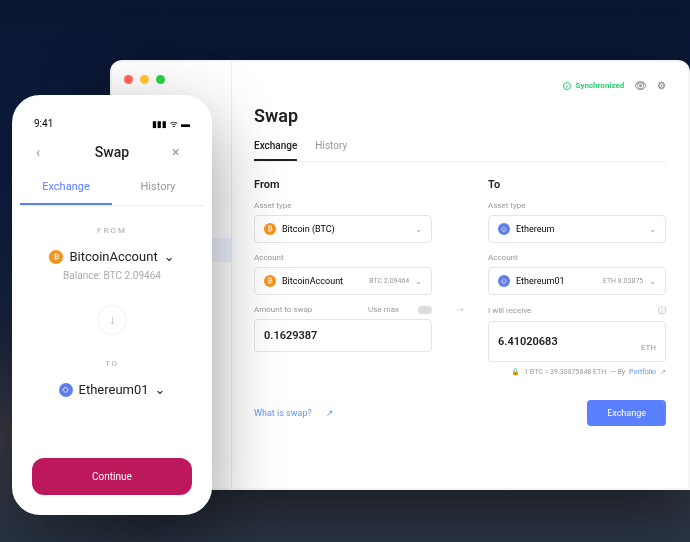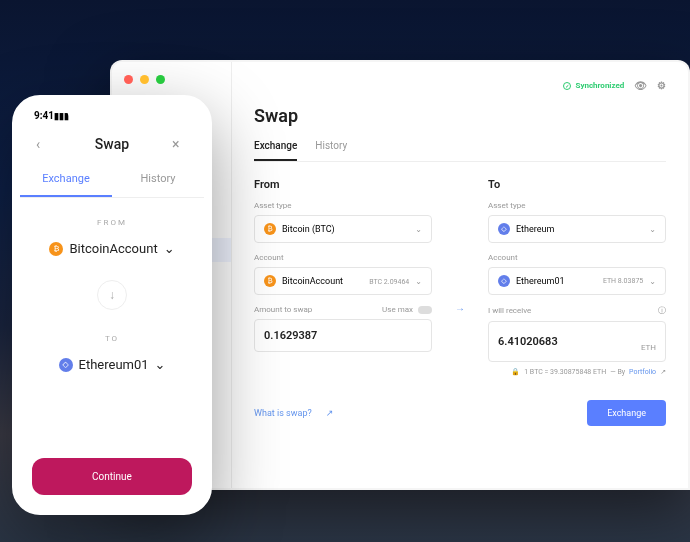--- a/index.html
+++ b/index.html
@@ -50,21 +50,21 @@
 .rate-line{font-size:7px;color:#999;margin-top:6px;display:flex;justify-content:flex-end;align-items:center;gap:4px;}
 .swap-arrow{width:20px;display:flex;align-items:center;justify-content:center;color:#6495ed;font-size:10px;margin-top:60px;}
 
 .footer-row{display:flex;justify-content:space-between;align-items:center;margin-top:24px;}
 .what-link{color:#6495ed;font-size:9px;cursor:pointer;display:flex;align-items:center;gap:14px;}
 .exch-btn{background:#5a7fff;color:#fff;border:none;padding:8px 20px;border-radius:4px;font-size:9px;cursor:pointer;}
 
 
 .phone{position:absolute;left:12px;top:95px;width:200px;height:420px;background:#fff;border-radius:28px;box-shadow:0 25px 70px rgba(0,0,0,0.4);overflow:hidden;border:8px solid #fff;}
 .notch{position:absolute;top:0;left:50%;transform:translateX(-50%);width:90px;height:20px;background:#fff;border-radius:0 0 14px 14px;z-index:2;}
-.status-bar{display:flex;align-items:center;padding:6px 14px 0;font-size:10px;font-weight:700;}
+.status-bar{display:flex;justify-content:space-between;align-items:center;padding:6px 14px 0;font-size:10px;font-weight:400;margin-top:8px;}
 .sb-right{display:flex;gap:3px;align-items:center;font-size:9px;}
 .phone-hdr{display:flex;align-items:center;justify-content:space-between;padding:14px 16px 10px;}
 .phone-title{font-size:14px;font-weight:500;color:#222;flex:1;text-align:center;}
 .ph-ic{color:#999;font-size:14px;width:16px;}
 .ph-tabs{display:flex;border-bottom:1px solid #eee;}
 .ph-tab{flex:1;text-align:center;font-size:11px;padding:10px 0;color:#999;cursor:pointer;}
 .ph-tab.active{color:#5a7fff;border-bottom:2px solid #5a7fff;}
 .ph-section{text-align:center;padding:20px 16px 0;}
 .ph-lbl{font-size:8px;color:#aaa;letter-spacing:2px;margin-bottom:14px;}
 .ph-acct{display:flex;align-items:center;justify-content:center;gap:6px;font-size:13px;color:#222;cursor:pointer;}
@@ -186,28 +186,28 @@
                 <span>Bitcoin (BTC)</span>
               </div>
             <span class="chev">⌄</span>
           </div>
           <div class="field-lbl">Account</div>
           <div class="select-box">
             <div class="select-left">
                 <span class="coin-ic btc-ic">₿</span>
                 <span>BitcoinAccount</span>
               </div>
-            <div style="display:flex;align-items:flex-end;gap:6px;">
+            <div style="display:flex;align-items:center;gap:6px;">
                 <span class="acct-bal">BTC 2.09464</span>
                 <span class="chev">⌄</span>
               </div>
           </div>
           <div class="field-lbl">
               <span>Amount to swap</span>
-              <span style="display:flex;align-items:center;gap:5px;text-align:right;">
+              <span style="display:flex;align-items:center;gap:19px;text-align:right;">
                 <span>Use max</span>
                 <span style="width:14px;height:8px;background:#ddd;border-radius:4px;display:inline-block;"></span>
               </span>
             </div>
           <div class="input-box">
               <span>0.1629387</span>
             </div>
         </div>
 
         <div class="swap-arrow">→</div>
@@ -281,20 +281,21 @@
     <div class="ph-tab active">Exchange</div>
     <div class="ph-tab">History</div>
   </div>
   <div class="ph-section">
     <div class="ph-lbl">FROM</div>
     <div class="ph-acct">
       <span class="ph-coin btc-ic">₿</span>
       <span>BitcoinAccount</span>
       <span>⌄</span>
     </div>
+    <div class="ph-bal">Balance: BTC 2.09464</div>
   </div>
   <div class="ph-swap-btn">↓</div>
   <div class="ph-section" style="padding-top:0;">
     <div class="ph-lbl">TO</div>
     <div class="ph-acct">
       <span class="ph-coin eth-ic">◇</span>
       <span>Ethereum01</span>
       <span>⌄</span>
     </div>
   </div>

